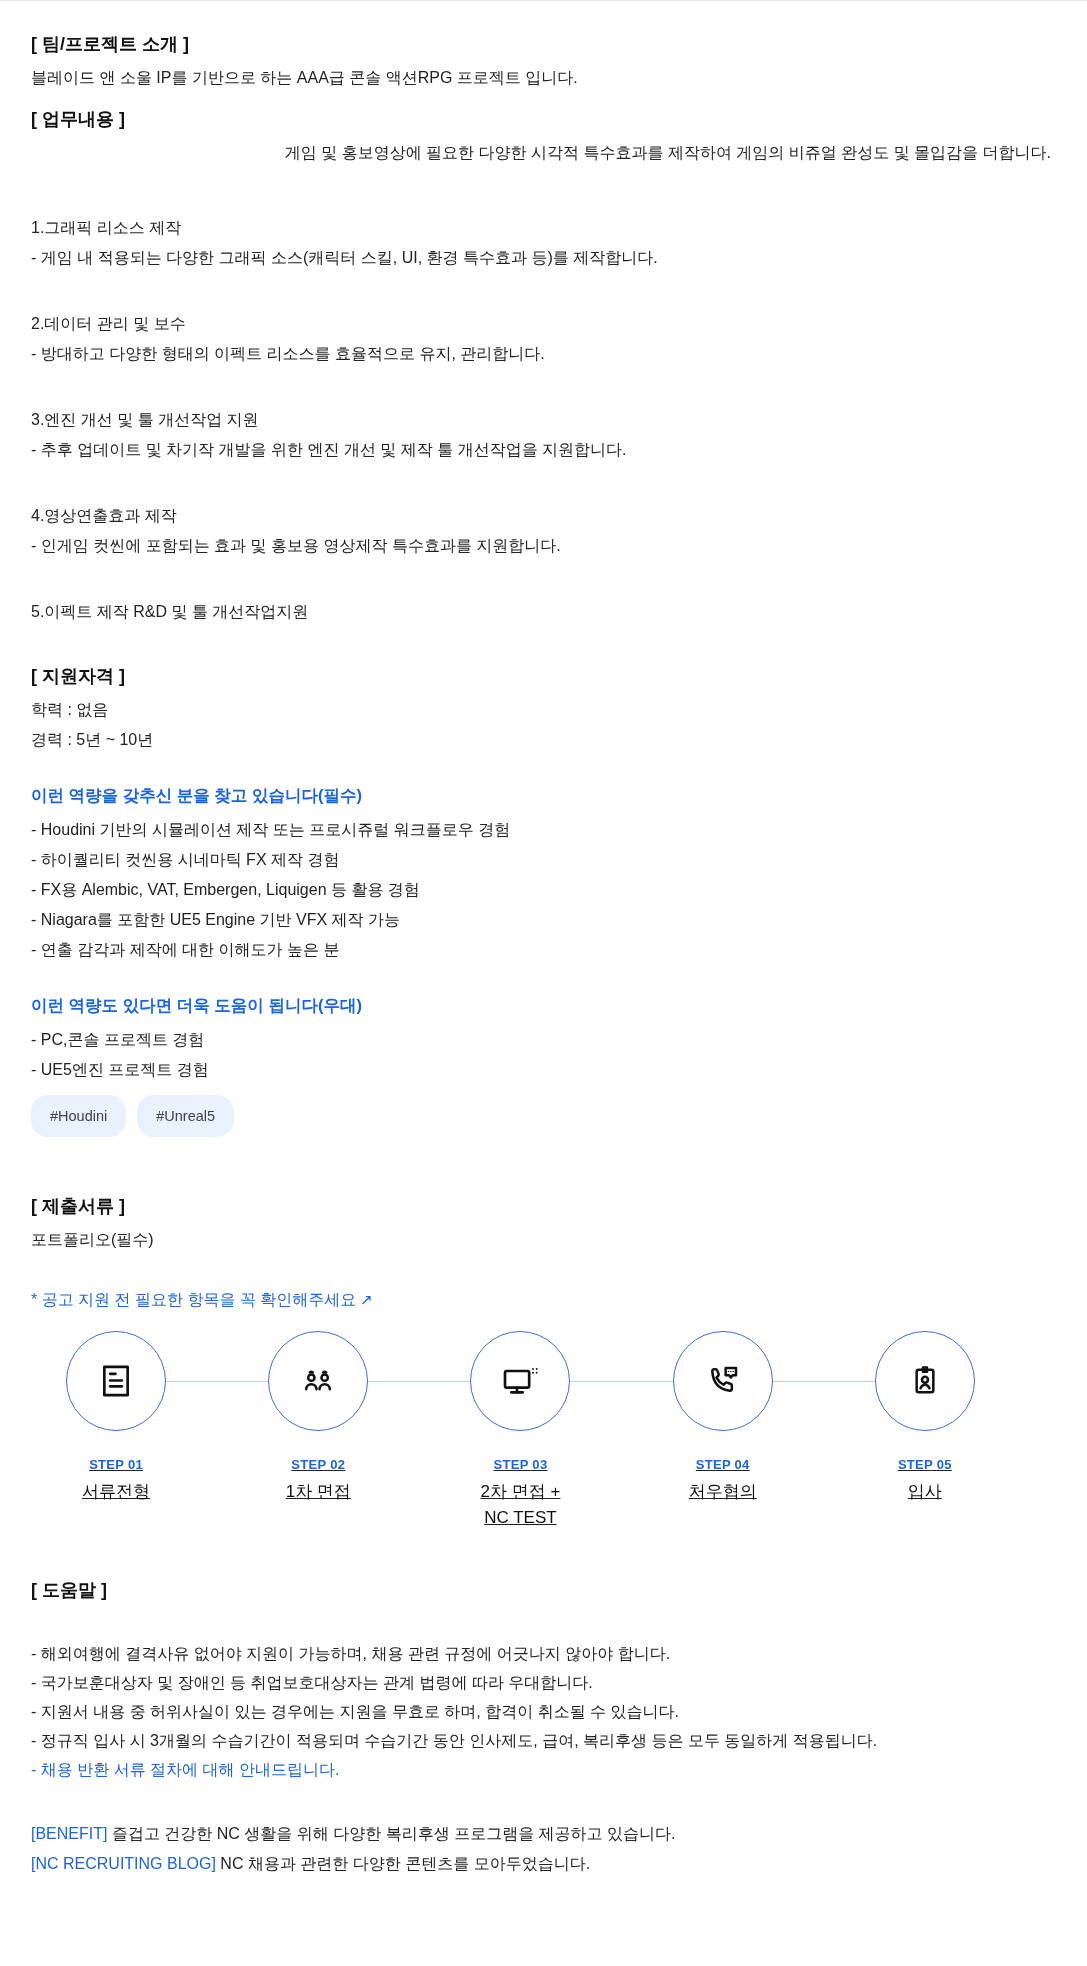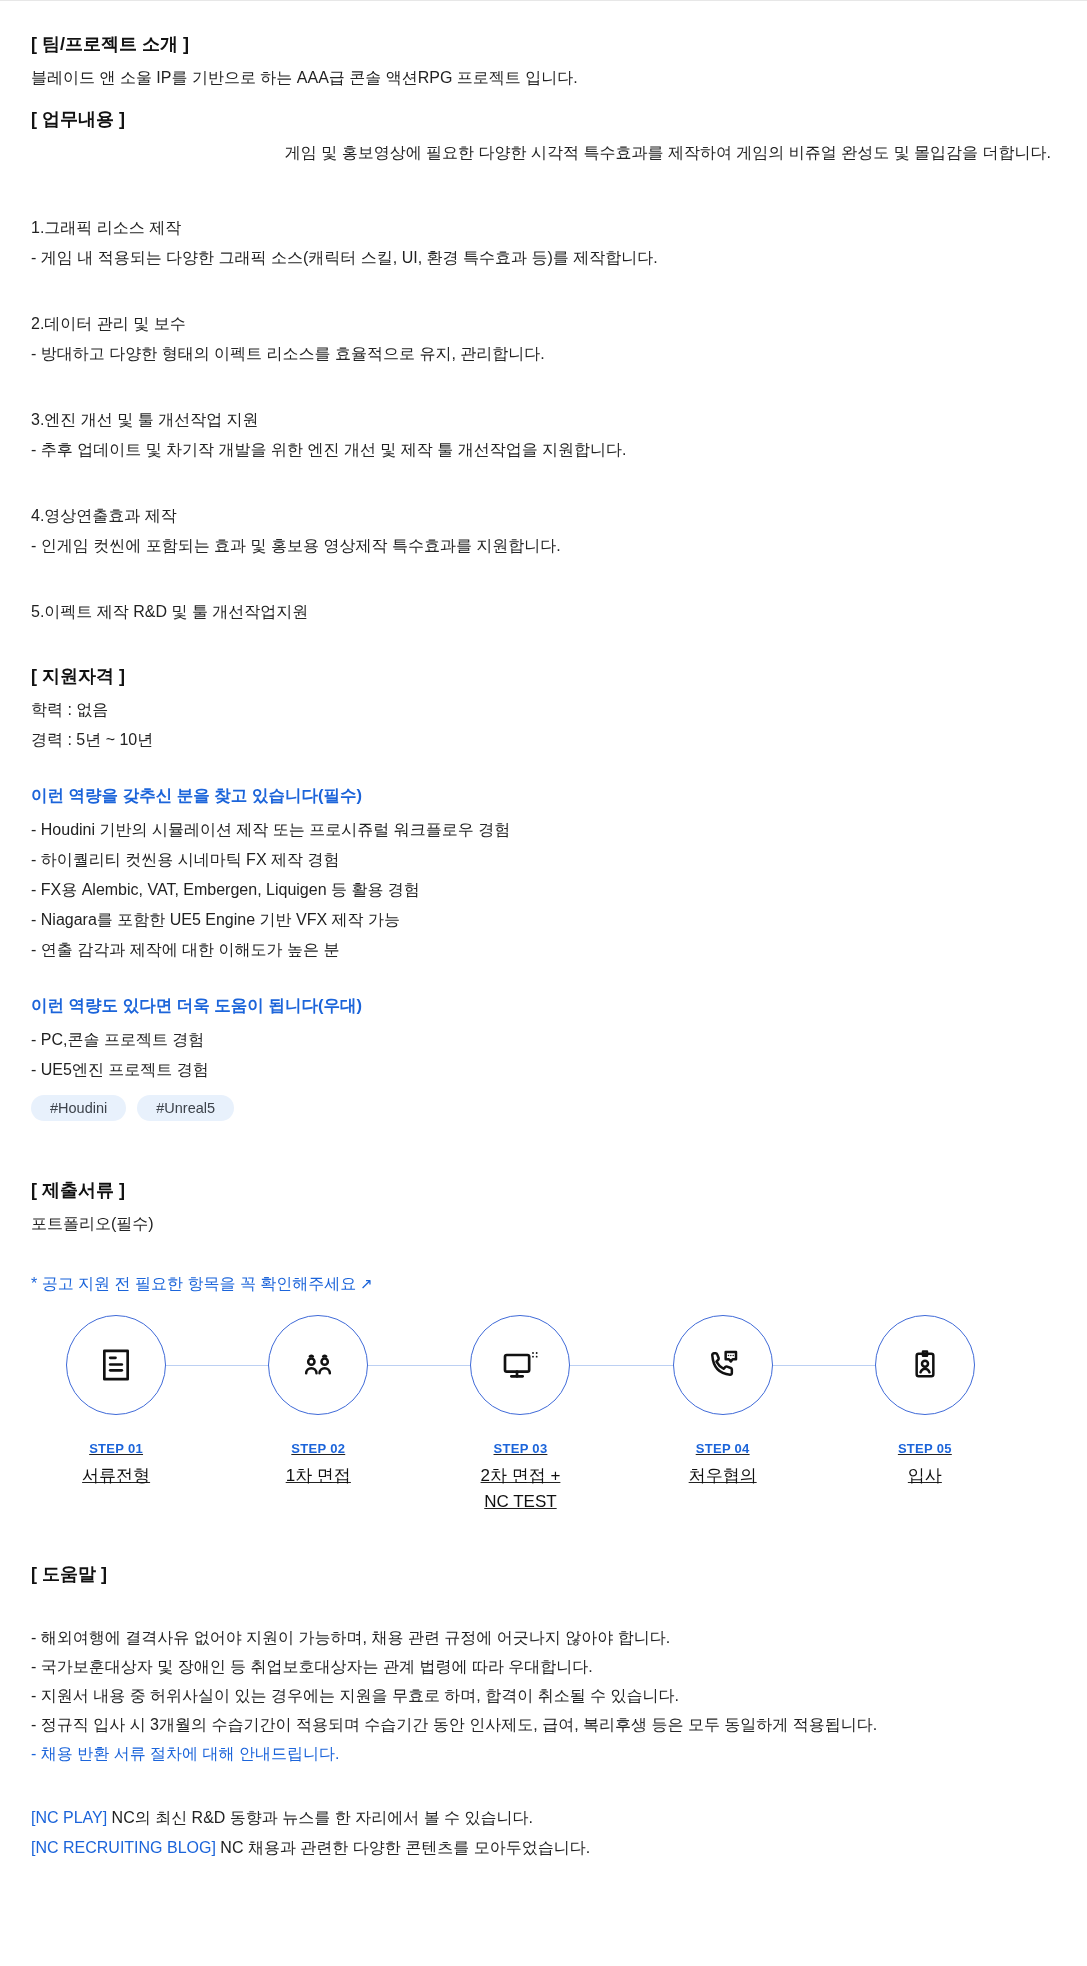--- a/index.html
+++ b/index.html
@@ -34,21 +34,21 @@
   .duties-intro{margin-bottom:45px;text-align:right;}
   .duty{margin-bottom:36px;}
   .sub-heading{
     font-size:16.5px;font-weight:700;color:var(--accent);
     margin:27px 0 7px;line-height:26px;
   }
   .sub-heading.first{}
   .tags{margin-top:10px;display:flex;gap:11px;}
   .tag{
     display:inline-flex;align-items:center;
-    height:26px;padding:0 19px;border-radius:17px;
+    height:42px;padding:0 19px;border-radius:17px;
     background:var(--tag-bg);color:var(--tag-text);
     font-size:14.5px;cursor:pointer;
   }
   .sec-documents{margin-top:56px;}
   .sec-process{margin-top:30px;}
   .notice-link{
     color:var(--accent);text-decoration:none;font-size:16px;line-height:30px;cursor:pointer;
   }
   .notice-arrow{font-size:15px;margin-left:4px;}
   .steps{
@@ -247,21 +247,21 @@
       <p>- 국가보훈대상자 및 장애인 등 취업보호대상자는 관계 법령에 따라 우대합니다.</p>
       <p>- 지원서 내용 중 허위사실이 있는 경우에는 지원을 무효로 하며, 합격이 취소될 수 있습니다.</p>
       <p>- 정규직 입사 시 3개월의 수습기간이 적용되며 수습기간 동안 인사제도, 급여, 복리후생 등은 모두 동일하게 적용됩니다.</p>
       <p>
         <a class="help-link">- 채용 반환 서류 절차에 대해 안내드립니다.</a>
       </p>
     </div>
 
     <div class="footer-links">
       <p>
-        <a>[NC PLAY]</a><span> NC의 최신 R&amp;D 동향과 뉴스를 한 자리에서 볼 수 있습니다.</span>
+        <a>[BENEFIT]</a><span> 즐겁고 건강한 NC 생활을 위해 다양한 복리후생 프로그램을 제공하고 있습니다.</span>
       </p>
       <p>
         <a>[NC RECRUITING BLOG]</a><span> NC 채용과 관련한 다양한 콘텐츠를 모아두었습니다.</span>
       </p>
     </div>
   </section>
 
 </div>
 
 </body></html>

